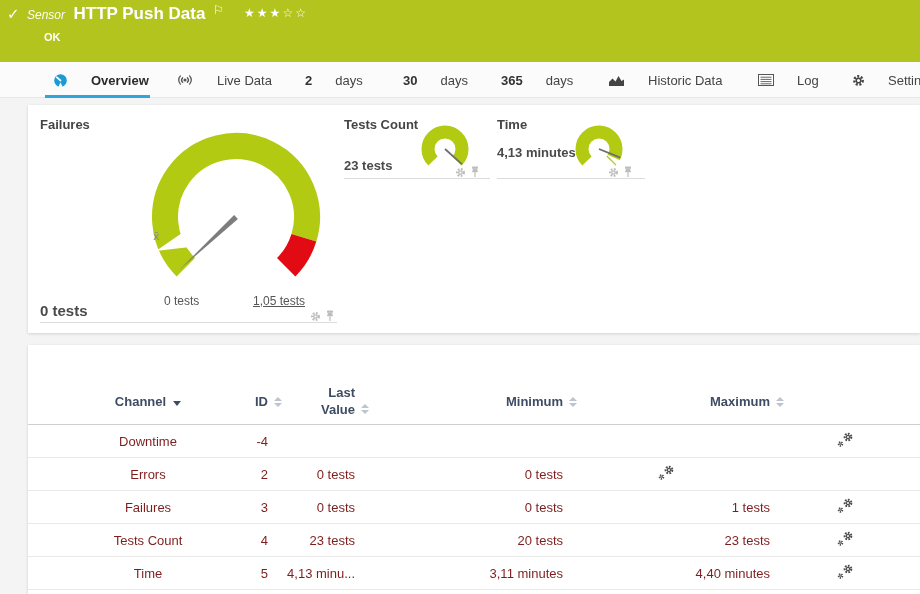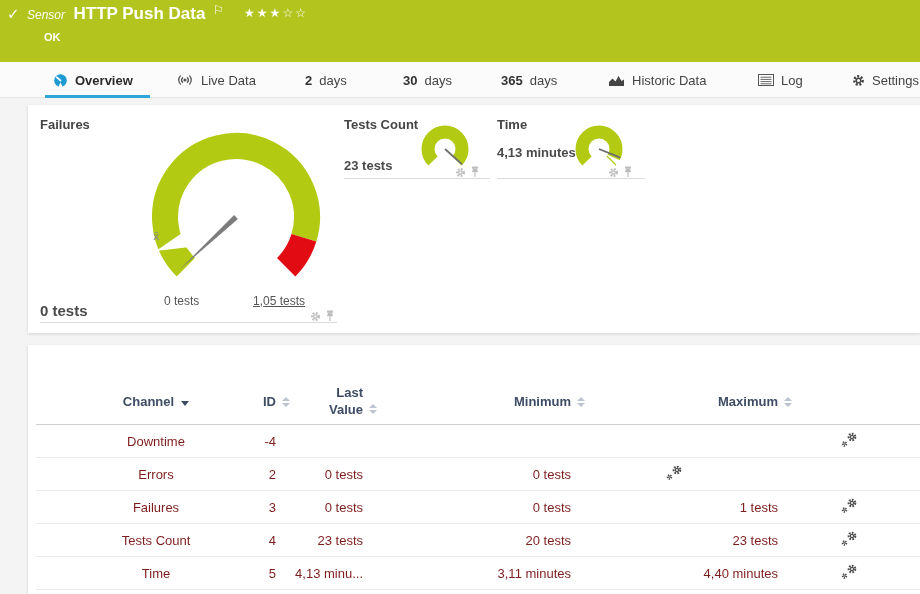--- a/index.html
+++ b/index.html
@@ -14,29 +14,29 @@
   .hdr-check { position:absolute; left:7px; top:5px; font-size:15px; font-weight:bold; }
   .hdr-line1 { position:absolute; left:27px; top:4px; white-space:nowrap; }
   .hdr-kind { font-style:italic; font-size:12px; color:rgba(255,255,255,.96); }
   .hdr-title { font-size:17px; font-weight:bold; margin-left:4px; }
   .hdr-flag { font-size:12px; position:relative; top:-5px; margin-left:3px; }
   .hdr-stars { font-size:12px; letter-spacing:2px; margin-left:16px; position:relative; top:-2px; }
   .hdr-status { position:absolute; left:44px; top:31px; font-size:11px; font-weight:bold; }
 
   
   .tabbar { position:absolute; left:0; top:62px; width:920px; height:36px; background:#fbfbfb; border-bottom:1px solid #e7e7e7; }
-  .tab { position:absolute; top:0; height:36px; display:flex; align-items:center; gap:7px; font-size:13px; color:#3d3d3d; cursor:pointer; }
+  .tab { position:absolute; top:0; height:36px; display:flex; align-items:center; gap:23px; font-size:13px; color:#3d3d3d; cursor:pointer; }
   .tab .num { font-weight:bold; color:#333; }
   .tab .lbl { color:#444; }
   .tab.active .lbl { color:#2b2b2b; font-weight:bold; }
   .tab-underline { position:absolute; left:45px; top:33px; width:105px; height:3px; background:#2ea6dc; }
   .ticon { display:inline-flex; }
 
   
-  .panel { position:absolute; background:#fff; box-shadow:0 1px 3px rgba(0,0,0,.14);padding-left:8px; }
+  .panel { position:absolute; background:#fff; box-shadow:0 1px 3px rgba(0,0,0,.14); }
   #panel-gauges { left:28px; top:105px; width:892px; height:228px; }
   #panel-table  { left:28px; top:345px; width:892px; height:249px; }
 
   .w-title { position:absolute; font-size:13px; font-weight:bold; color:#454545; }
   .w-value { position:absolute; font-size:15px; font-weight:bold; color:#4a4a4a; }
   .w-value.sm { font-size:13px; }
   .w-underline { position:absolute; height:1px; background:#dcdcdc; }
   .w-tools { position:absolute; display:flex; gap:4px; align-items:center; }
   .scale-label { position:absolute; font-size:12px; color:#555; }
   .avg-label { position:absolute; font-size:11px; color:#8a8a8a; }

